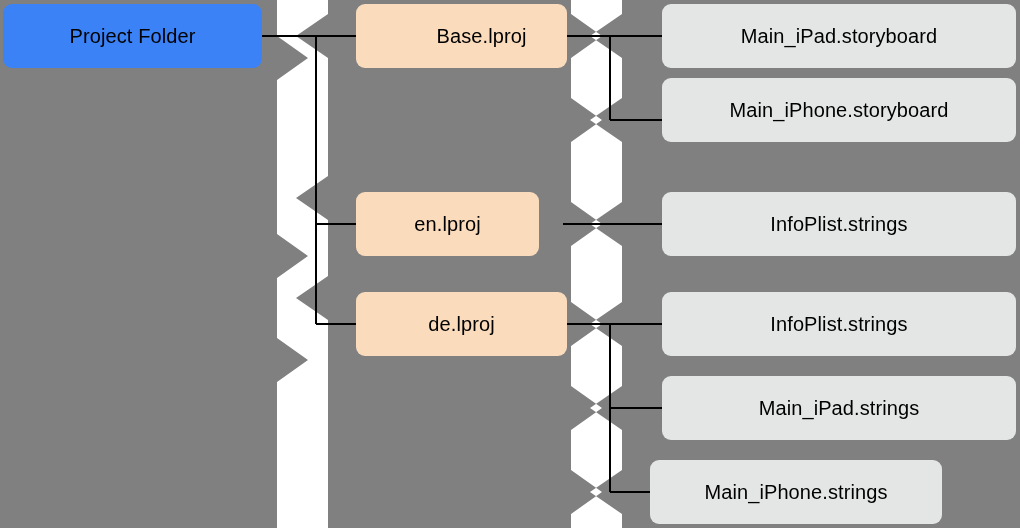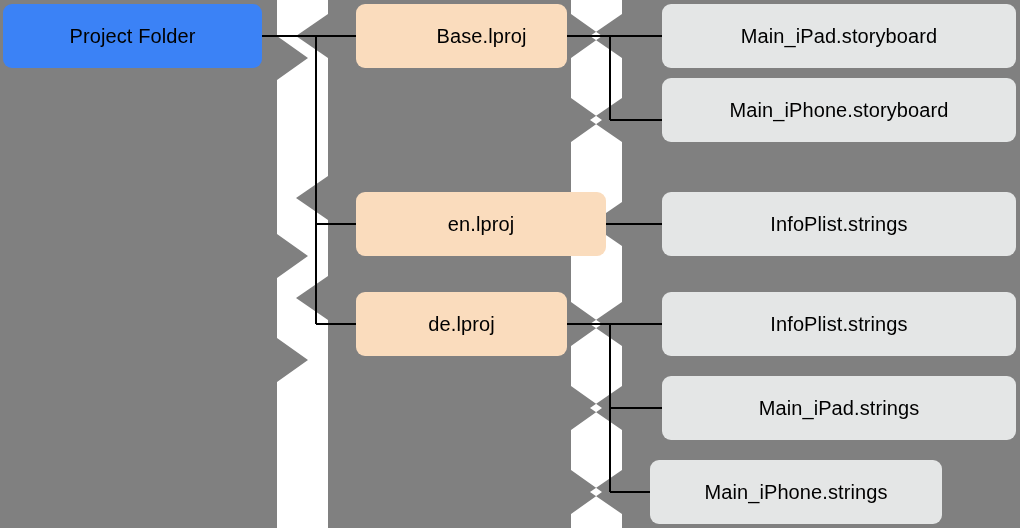--- a/index.html
+++ b/index.html
@@ -93,21 +93,21 @@
     </g>
   </svg>
 
   <div class="node node-root" style="left:3px;top:4px;width:259px;height:64px;">
     <span>Project Folder</span>
   </div>
 
   <div class="node node-lproj" style="left:356px;top:4px;width:211px;height:64px;padding-left:40px;">
     <span>Base.lproj</span>
   </div>
-  <div class="node node-lproj" style="left:356px;top:192px;width:250px;height:64px;">
+  <div class="node node-lproj" style="left:356px;top:192px;width:183px;height:64px;">
     <span>en.lproj</span>
   </div>
   <div class="node node-file" style="left:662px;top:4px;width:354px;height:64px;">
     <span>Main_iPad.storyboard</span>
   </div>
 
   <div class="node node-lproj" style="left:356px;top:292px;width:211px;height:64px;">
     <span>de.lproj</span>
   </div>
   <div class="node node-file" style="left:662px;top:78px;width:354px;height:64px;">

